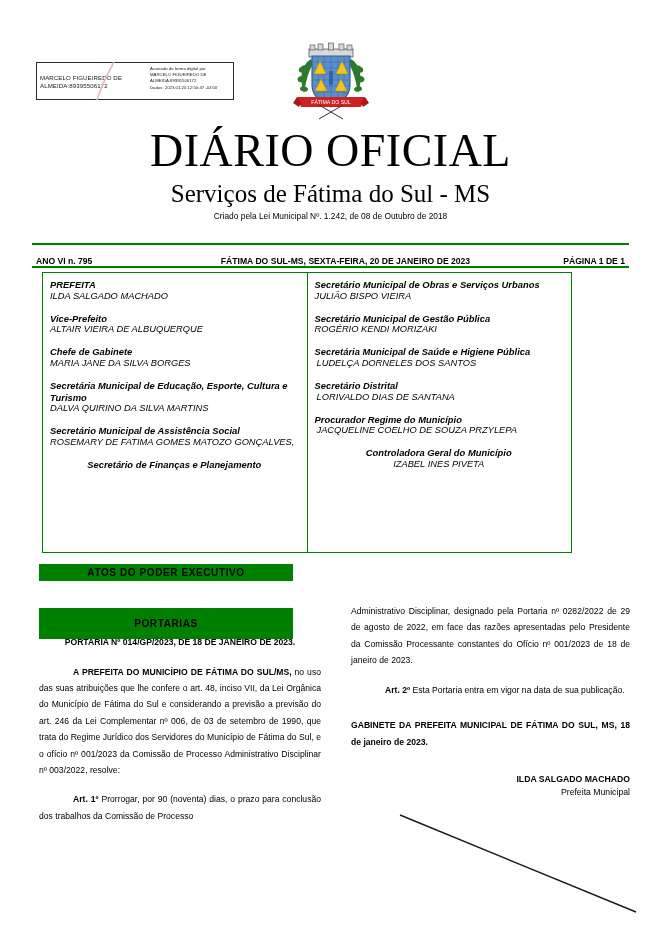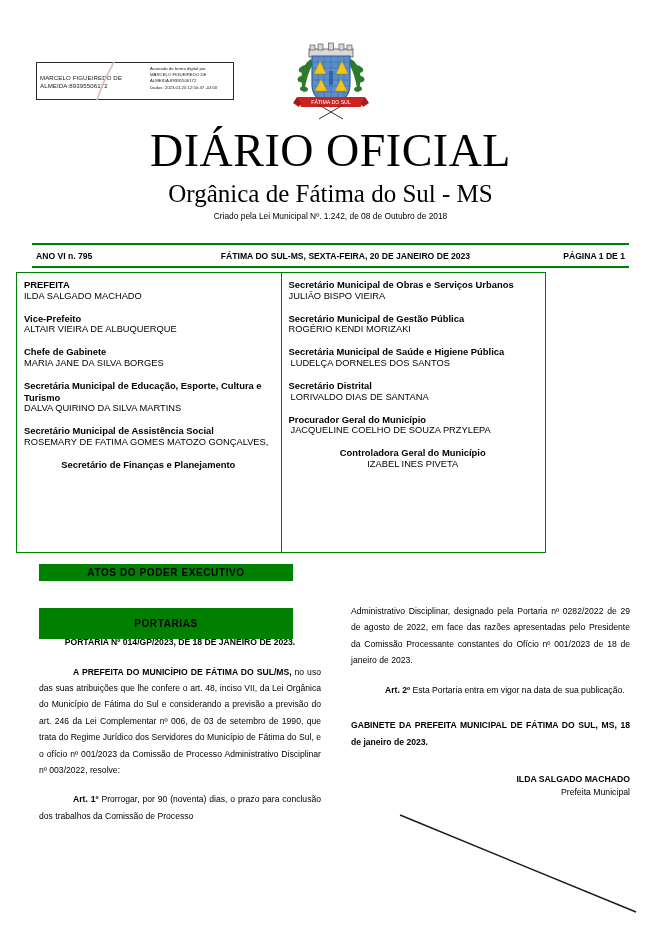--- a/index.html
+++ b/index.html
@@ -102,39 +102,40 @@
   
   .infobar {
     position: absolute;
     left: 32px;
     right: 32px;
     top: 243px;
     height: 21px;
     border-top: 2.5px solid #008000;
     border-bottom: 2.5px solid #008000;
     display: flex;
-    align-items: center;
+    align-items: flex-end;
     font-size: 8.6px;
     font-weight: bold;
     gap: 12px;
   }
   .infobar .ib-left  { width: 150px; padding-left: 4px; text-align: left; }
   .infobar .ib-mid   { flex: 1; text-align: center; }
   .infobar .ib-right { width: 120px; text-align: right; padding-right: 4px; }
 
   
   .officials {
     position: absolute;
-    left: 16px;
+    left: 42px;
     top: 272px;
     width: 530px;
     height: 281px;
     border: 1.6px solid #008000;
     box-sizing: border-box;
     display: flex;
+    font-style: italic;
   }
   .officials .col {
     box-sizing: border-box;
     padding: 6px 8px 4px 7px;
   }
   .officials .col-left  { width: 50.1%; border-right: 1.6px solid #008000; }
   .officials .col-right { width: 49.9%; }
   .off-entry { margin-bottom: 10.5px; }
   .off-entry:last-child { margin-bottom: 0; text-align: center; }
   .off-role {
@@ -302,21 +303,21 @@
     </g>
 
     <g stroke="#333" stroke-width="1" fill="none">
       <line x1="26" y1="78" x2="50" y2="64"></line>
       <line x1="50" y1="78" x2="26" y2="64"></line>
     </g>
   </svg>
 
   <div class="masthead">
     <div class="title">DIÁRIO OFICIAL</div>
-    <div class="subtitle">Orgânica de Fátima do Sul - MS</div>
+    <div class="subtitle">Serviços de Fátima do Sul - MS</div>
     <div class="lawline">Criado pela Lei Municipal Nº. 1.242, de 08 de Outubro de 2018</div>
   </div>
 
   <div class="infobar">
     <div class="ib-left">ANO VI n. 795</div>
     <div class="ib-mid">FÁTIMA DO SUL-MS, SEXTA-FEIRA, 20 DE JANEIRO DE 2023</div>
     <div class="ib-right">PÁGINA 1 DE 1</div>
   </div>
 
   <div class="officials">
@@ -356,21 +357,21 @@
       </div>
       <div class="off-entry">
         <div class="off-role">Secretária Municipal de Saúde e Higiene Pública</div>
         <div class="off-person indent"> LUDELÇA DORNELES DOS SANTOS</div>
       </div>
       <div class="off-entry">
         <div class="off-role">Secretário Distrital</div>
         <div class="off-person indent"> LORIVALDO DIAS DE SANTANA</div>
       </div>
       <div class="off-entry">
-        <div class="off-role">Procurador Geral do Município</div>
+        <div class="off-role">Procurador Regime do Município</div>
         <div class="off-person indent"> JACQUELINE COELHO DE SOUZA PRZYLEPA</div>
       </div>
       <div class="off-entry">
         <div class="off-role">Controladora Geral do Município</div>
         <div class="off-person">IZABEL INES PIVETA</div>
       </div>
     </div>
   </div>
 
   <div class="banner" id="banner-atos">ATOS DO PODER EXECUTIVO</div>

